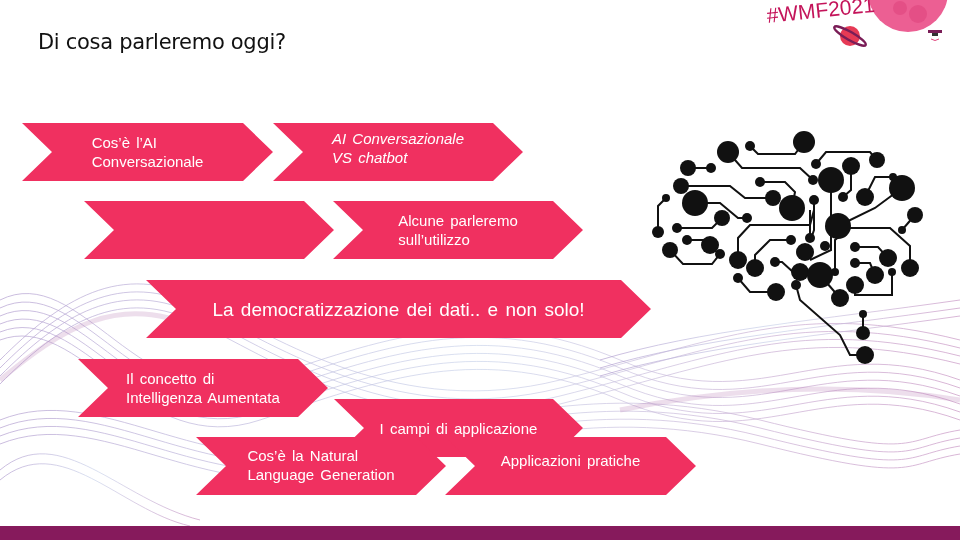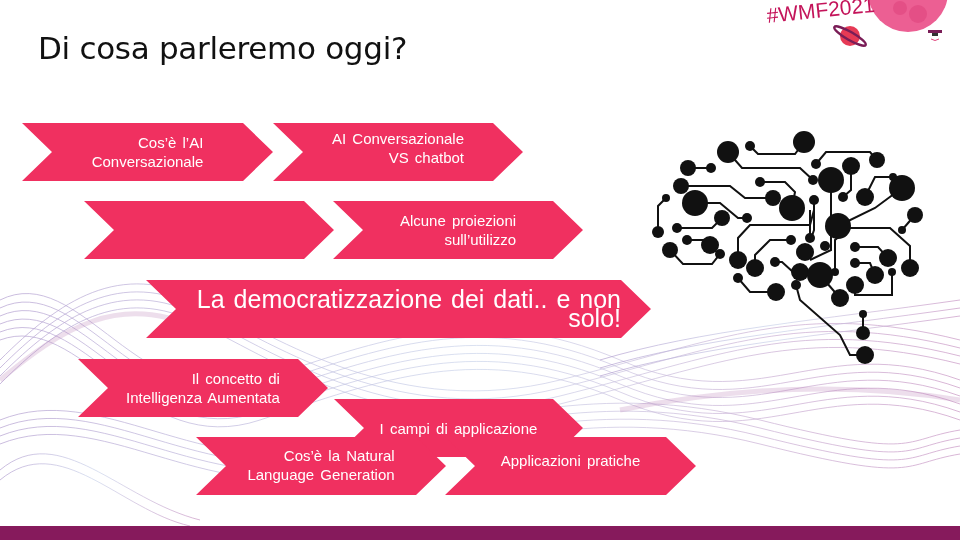--- a/index.html
+++ b/index.html
@@ -1,24 +1,24 @@
 <!DOCTYPE html>
 <html><head>
 <meta charset="utf-8">
 <style>
   html, body { margin:0; padding:0; }
   body { width:960px; height:540px; overflow:hidden; background:#ffffff; position:relative; font-family:"Liberation Sans", sans-serif; }
   .slide { position:absolute; left:0; top:0; width:960px; height:540px; overflow:hidden; background:#fff; }
-  .title { position:absolute; left:38px; top:30px; font-family:"DejaVu Sans", sans-serif; font-size:31px; color:#111; letter-spacing:-0.3px; }
+  .title { position:absolute; left:38px; top:30px; font-family:"DejaVu Sans", sans-serif; font-size:21px; color:#111; letter-spacing:-0.3px; }
   .hashtag { position:absolute; left:768px; top:4px; font-family:"Liberation Sans", sans-serif; font-size:21px; color:#c4145a; transform:rotate(-6deg); transform-origin:left bottom; }
   .bg-waves { position:absolute; left:0; top:0; width:960px; height:540px; }
   .chev { position:absolute; }
   .chev svg { position:absolute; left:0; top:0; }
-  .chev .label { position:absolute; top:0; height:100%; display:flex; align-items:center; justify-content:center; text-align:right; color:#fff; font-size:15px; line-height:19px; white-space:pre-line; word-spacing:2px; }
-  .chev.big .label { font-size:25px; }
+  .chev .label { position:absolute; top:0; height:100%; display:flex; align-items:center; justify-content:center; text-align:left; color:#fff; font-size:15px; line-height:19px; white-space:pre-line; word-spacing:2px; }
+  .chev.big .label { font-size:19px; }
   .footer { position:absolute; left:0; top:526px; width:960px; height:14px; background:#861a5c; }
   .brain { position:absolute; left:650px; top:130px; width:280px; height:240px; }
   .planet { position:absolute; left:830px; top:0; width:130px; height:60px; }
 </style>
 </head>
 <body>
 
 <div class="slide">
 
   <svg class="bg-waves" viewBox="0 0 960 540">
@@ -165,38 +165,38 @@
     </g>
   </svg>
 
   <div class="chev" style="left:22px;top:123px;width:251px;height:58px;">
     <svg width="251" height="58" viewBox="0 0 251 58">
         <polygon points="0,0 221,0 251,29 221,58 0,58 30,29" fill="#f03060"></polygon>
       </svg>
     <div class="label" style="left:30px;width:191px;">Cos’è l’AI
 Conversazionale</div>
   </div>
-  <div class="chev" style="left:273px;top:123px;width:250px;height:50px;">
+  <div class="chev" style="left:273px;top:123px;width:250px;height:50px;font-style:italic;">
     <svg width="250" height="58" viewBox="0 0 250 58">
         <polygon points="0,0 220,0 250,29 220,58 0,58 30,29" fill="#f03060"></polygon>
       </svg>
     <div class="label" style="left:30px;width:190px;">AI Conversazionale
 VS chatbot</div>
   </div>
 
   <div class="chev" style="left:84px;top:201px;width:250px;height:58px;">
     <svg width="250" height="58" viewBox="0 0 250 58">
         <polygon points="0,0 220,0 250,29 220,58 0,58 30,29" fill="#f03060"></polygon>
       </svg>
   </div>
   <div class="chev" style="left:333px;top:201px;width:250px;height:58px;">
     <svg width="250" height="58" viewBox="0 0 250 58">
         <polygon points="0,0 220,0 250,29 220,58 0,58 30,29" fill="#f03060"></polygon>
       </svg>
-    <div class="label" style="left:30px;width:190px;">Alcune  proiezioni
+    <div class="label" style="left:30px;width:190px;">Alcune  parleremo
 sull’utilizzo</div>
   </div>
 
   <div class="chev big" style="left:146px;top:280px;width:505px;height:58px;">
     <svg width="505" height="58" viewBox="0 0 505 58">
         <polygon points="0,0 475,0 505,29 475,58 0,58 30,29" fill="#f03060"></polygon>
       </svg>
     <div class="label" style="left:30px;width:445px;">La democratizzazione  dei dati.. e non solo!</div>
   </div>
 

